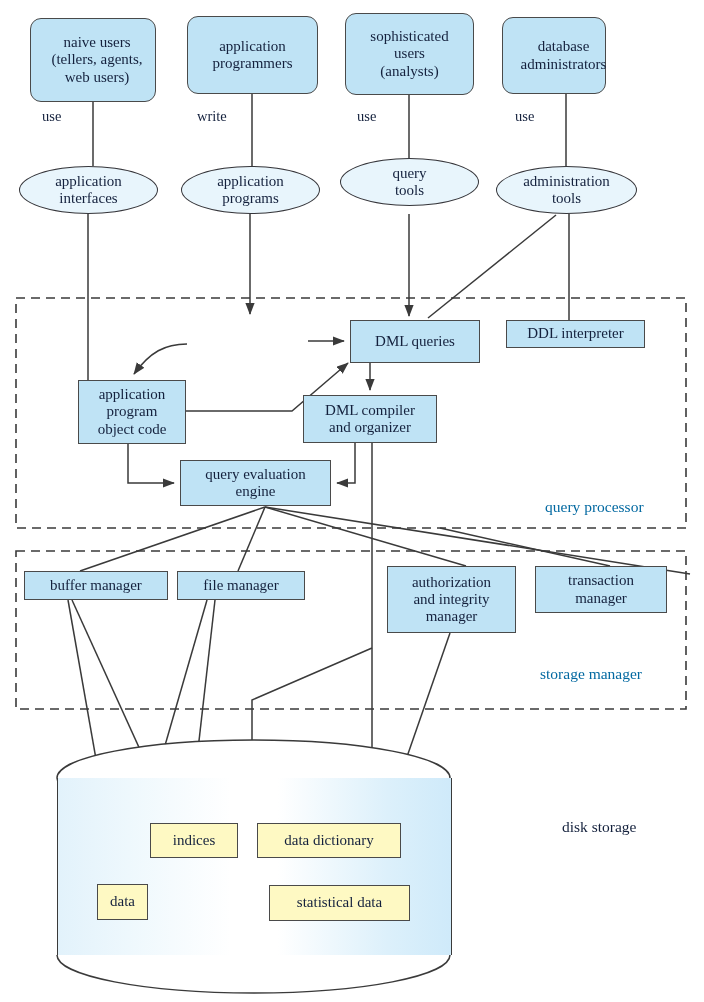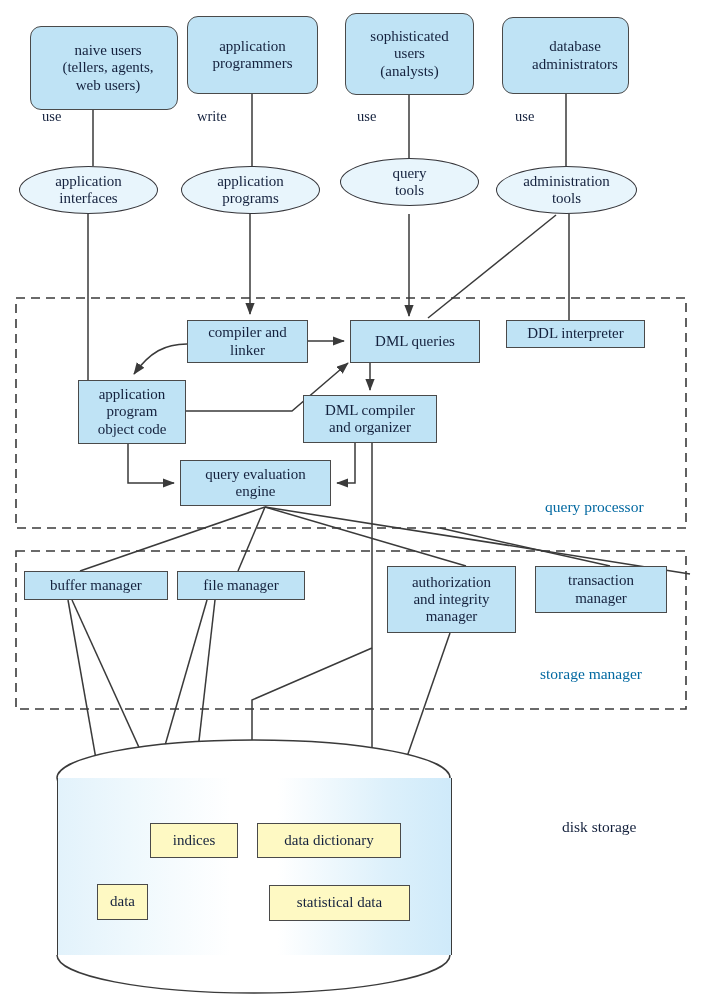--- a/index.html
+++ b/index.html
@@ -84,41 +84,41 @@
     </g>
 
     <g fill="none" stroke="#3a3a3a" stroke-width="1.6" stroke-dasharray="9,6">
       <rect x="16" y="298" width="670" height="230"></rect>
       <rect x="16" y="551" width="670" height="158"></rect>
     </g>
   </svg>
 
   <div class="cyl-body"></div>
 
-  <div class="node b-blue rounded" style="left:30px;top:26px;width:148px;height:84px;padding-left:8px;">
+  <div class="node b-blue rounded" style="left:30px;top:18px;width:126px;height:84px;padding-left:8px;">
     <div>
       <div>naive users</div>
       <div>(tellers, agents,</div>
       <div>web users)</div>
     </div>
   </div>
   <div class="node b-blue rounded" style="left:187px;top:16px;width:131px;height:78px;">
     <div>
       <div>application</div>
       <div>programmers</div>
     </div>
   </div>
   <div class="node b-blue rounded" style="left:345px;top:13px;width:129px;height:82px;">
     <div>
       <div>sophisticated</div>
       <div>users</div>
       <div>(analysts)</div>
     </div>
   </div>
-  <div class="node b-blue rounded" style="left:502px;top:17px;width:127px;height:77px;padding-left:19px;">
+  <div class="node b-blue rounded" style="left:502px;top:17px;width:104px;height:77px;padding-left:19px;">
     <div>
       <div>database</div>
       <div>administrators</div>
     </div>
   </div>
 
   <div class="edge-label" style="left:42px;top:108px;">use</div>
   <div class="edge-label" style="left:197px;top:108px;">write</div>
   <div class="edge-label" style="left:357px;top:108px;">use</div>
   <div class="edge-label" style="left:515px;top:108px;">use</div>
@@ -141,26 +141,20 @@
       <div>tools</div>
     </div>
   </div>
   <div class="node ellipse" style="left:496px;top:166px;width:141px;height:48px;">
     <div>
       <div>administration</div>
       <div>tools</div>
     </div>
   </div>
 
-  <div class="node b-blue" style="left:187px;top:320px;width:121px;height:43px;">
-    <div>
-      <div>compiler and</div>
-      <div>linker</div>
-    </div>
-  </div>
   <div class="node b-blue" style="left:350px;top:320px;width:130px;height:43px;">
     <div>DML queries</div>
   </div>
   <div class="node b-blue" style="left:506px;top:320px;width:139px;height:28px;">
     <div>DDL interpreter</div>
   </div>
   <div class="node b-blue" style="left:78px;top:380px;width:108px;height:64px;">
     <div>
       <div>application</div>
       <div>program</div>

